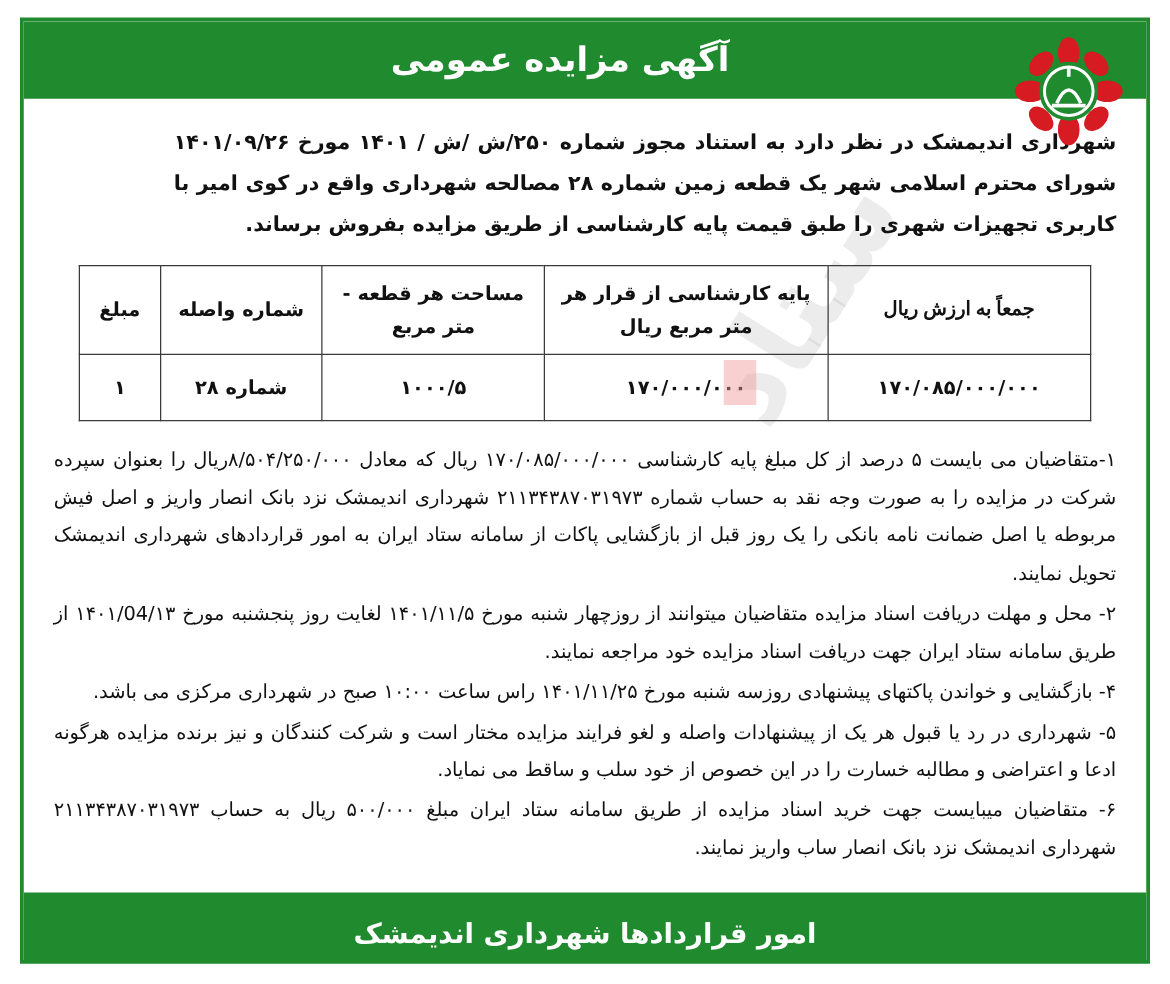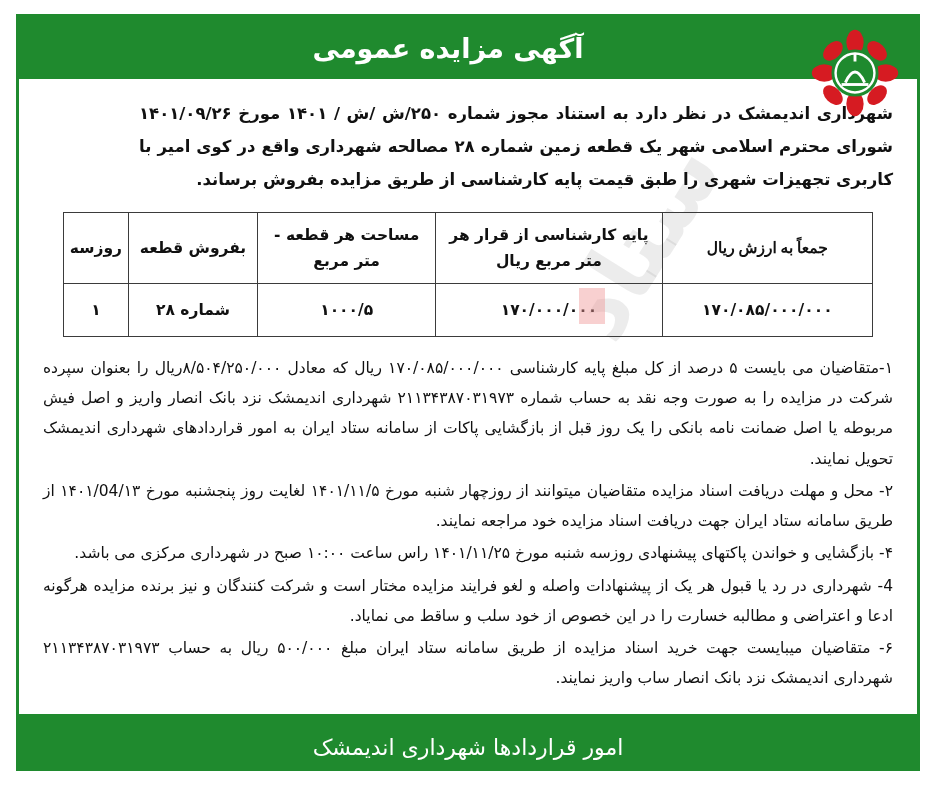--- a/index.html
+++ b/index.html
@@ -152,21 +152,21 @@
     height: 54px;
     background: #1f8a2e;
     display: flex;
     align-items: center;
     justify-content: center;
     z-index: 3;
   }
   .footer-title {
     color: #ffffff;
     font-size: 22px;
-    font-weight: normal;
+    font-weight: bold;
     letter-spacing: 1px;
     margin-top: 12px;
   }
 </style>
 </head>
 <body>
 
 <div class="page">
   <div class="frame">
 
@@ -201,41 +201,41 @@
     </div>
 
     <div class="table-wrap">
       <div class="pinkmark"></div>
       <table class="auction">
         <thead>
           <tr>
             <th class="col-sum">جمعاً به ارزش ریال</th>
             <th class="col-unit">پایه کارشناسی از قرار هر متر مربع ریال</th>
             <th class="col-area">مساحت هر قطعه - متر مربع</th>
-            <th class="col-parcel">بفروش قطعه</th>
-            <th class="col-row">روزسه</th>
+            <th class="col-parcel">شماره واصله</th>
+            <th class="col-row">مبلغ</th>
           </tr>
         </thead>
         <tbody>
           <tr>
             <td>۱۷۰/۰۸۵/۰۰۰/۰۰۰</td>
             <td>۱۷۰/۰۰۰/۰۰۰</td>
             <td>۱۰۰۰/۵</td>
             <td>شماره ۲۸</td>
             <td>۱</td>
           </tr>
         </tbody>
       </table>
     </div>
 
     <div class="notes">
       <p class="note">۱-متقاضیان می بایست ۵ درصد از کل مبلغ پایه کارشناسی ۱۷۰/۰۸۵/۰۰۰/۰۰۰ ریال که معادل ۸/۵۰۴/۲۵۰/۰۰۰ریال را بعنوان سپرده شرکت در مزایده را به صورت وجه نقد به حساب شماره ۲۱۱۳۴۳۸۷۰۳۱۹۷۳ شهرداری اندیمشک نزد بانک انصار واریز و اصل فیش مربوطه یا اصل ضمانت نامه بانکی را یک روز قبل از بازگشایی پاکات از سامانه ستاد ایران به امور قراردادهای شهرداری اندیمشک تحویل نمایند.</p>
       <p class="note">۲- محل و مهلت دریافت اسناد مزایده متقاضیان میتوانند از روزچهار شنبه مورخ ۱۴۰۱/۱۱/۵ لغایت روز پنجشنبه مورخ ۱۴۰۱/04/۱۳ از طریق سامانه ستاد ایران جهت دریافت اسناد مزایده خود مراجعه نمایند.</p>
       <p class="note">۴- بازگشایی و خواندن پاکتهای پیشنهادی روزسه شنبه مورخ ۱۴۰۱/۱۱/۲۵ راس ساعت ۱۰:۰۰ صبح در شهرداری مرکزی می باشد.</p>
-      <p class="note">4- شهرداری در رد یا قبول هر یک از پیشنهادات واصله و لغو فرایند مزایده مختار است و شرکت کنندگان و نیز برنده مزایده هرگونه ادعا و اعتراضی و مطالبه خسارت را در این خصوص از خود سلب و ساقط می نمایاد.</p>
+      <p class="note">۵- شهرداری در رد یا قبول هر یک از پیشنهادات واصله و لغو فرایند مزایده مختار است و شرکت کنندگان و نیز برنده مزایده هرگونه ادعا و اعتراضی و مطالبه خسارت را در این خصوص از خود سلب و ساقط می نمایاد.</p>
       <p class="note">۶- متقاضیان میبایست جهت خرید اسناد مزایده از طریق سامانه ستاد ایران مبلغ ۵۰۰/۰۰۰ ریال به حساب ۲۱۱۳۴۳۸۷۰۳۱۹۷۳ شهرداری اندیمشک نزد بانک انصار ساب واریز نمایند.</p>
     </div>
 
     <div class="footer">
       <div class="footer-title">امور قراردادها شهرداری اندیمشک</div>
     </div>
 
   </div>
 </div>
 

